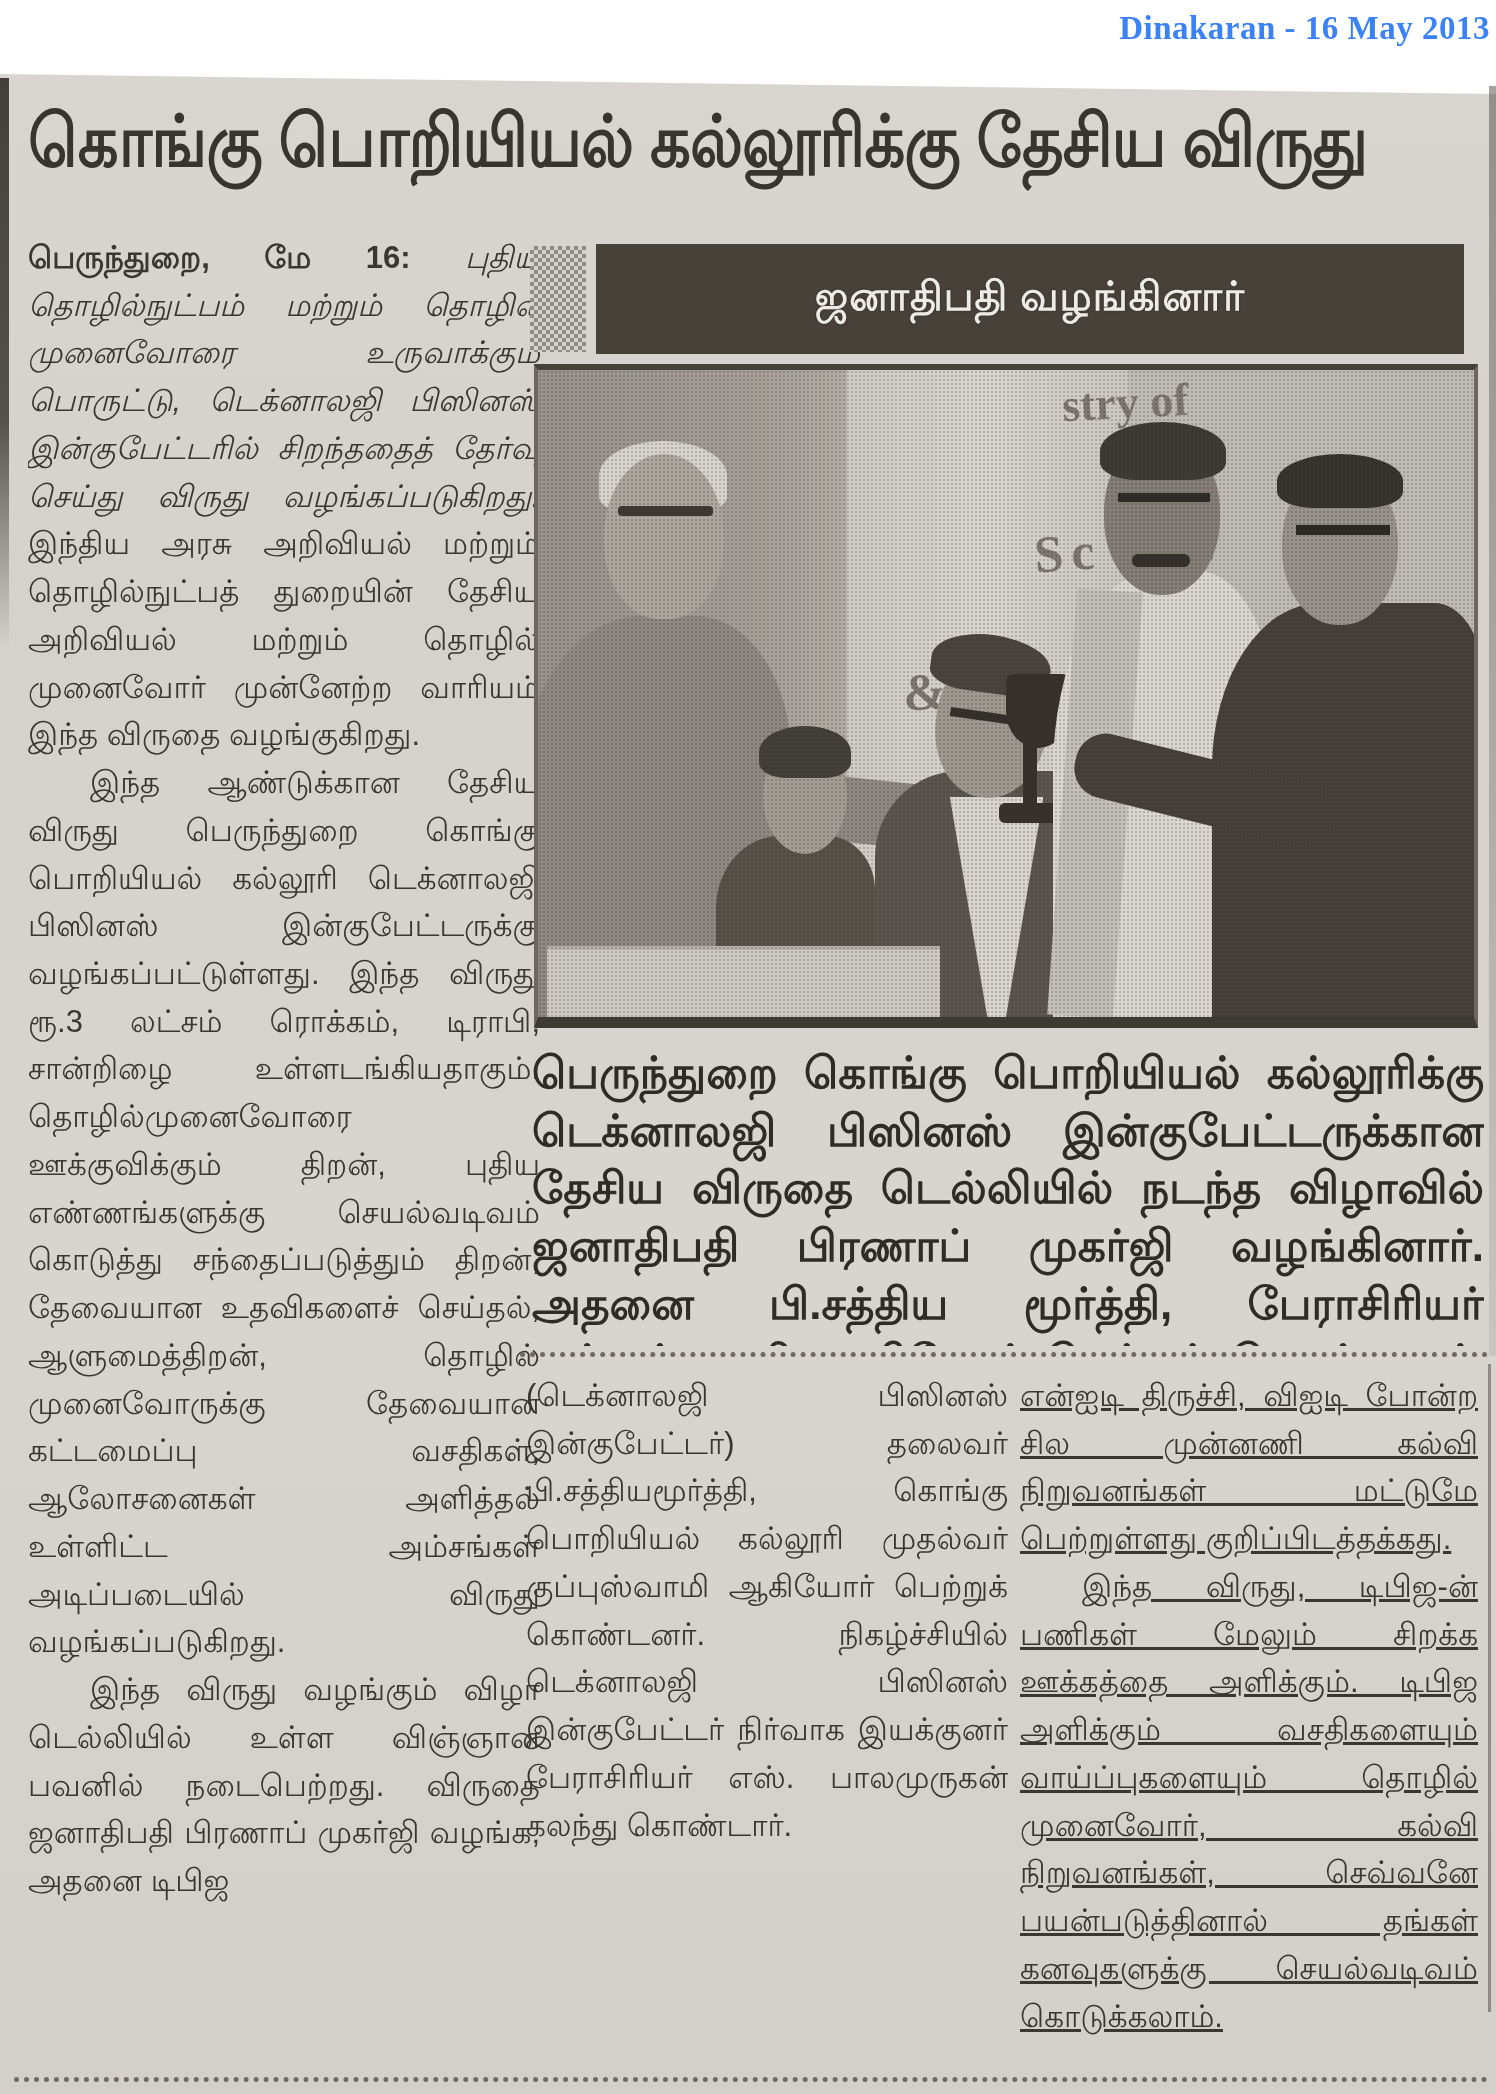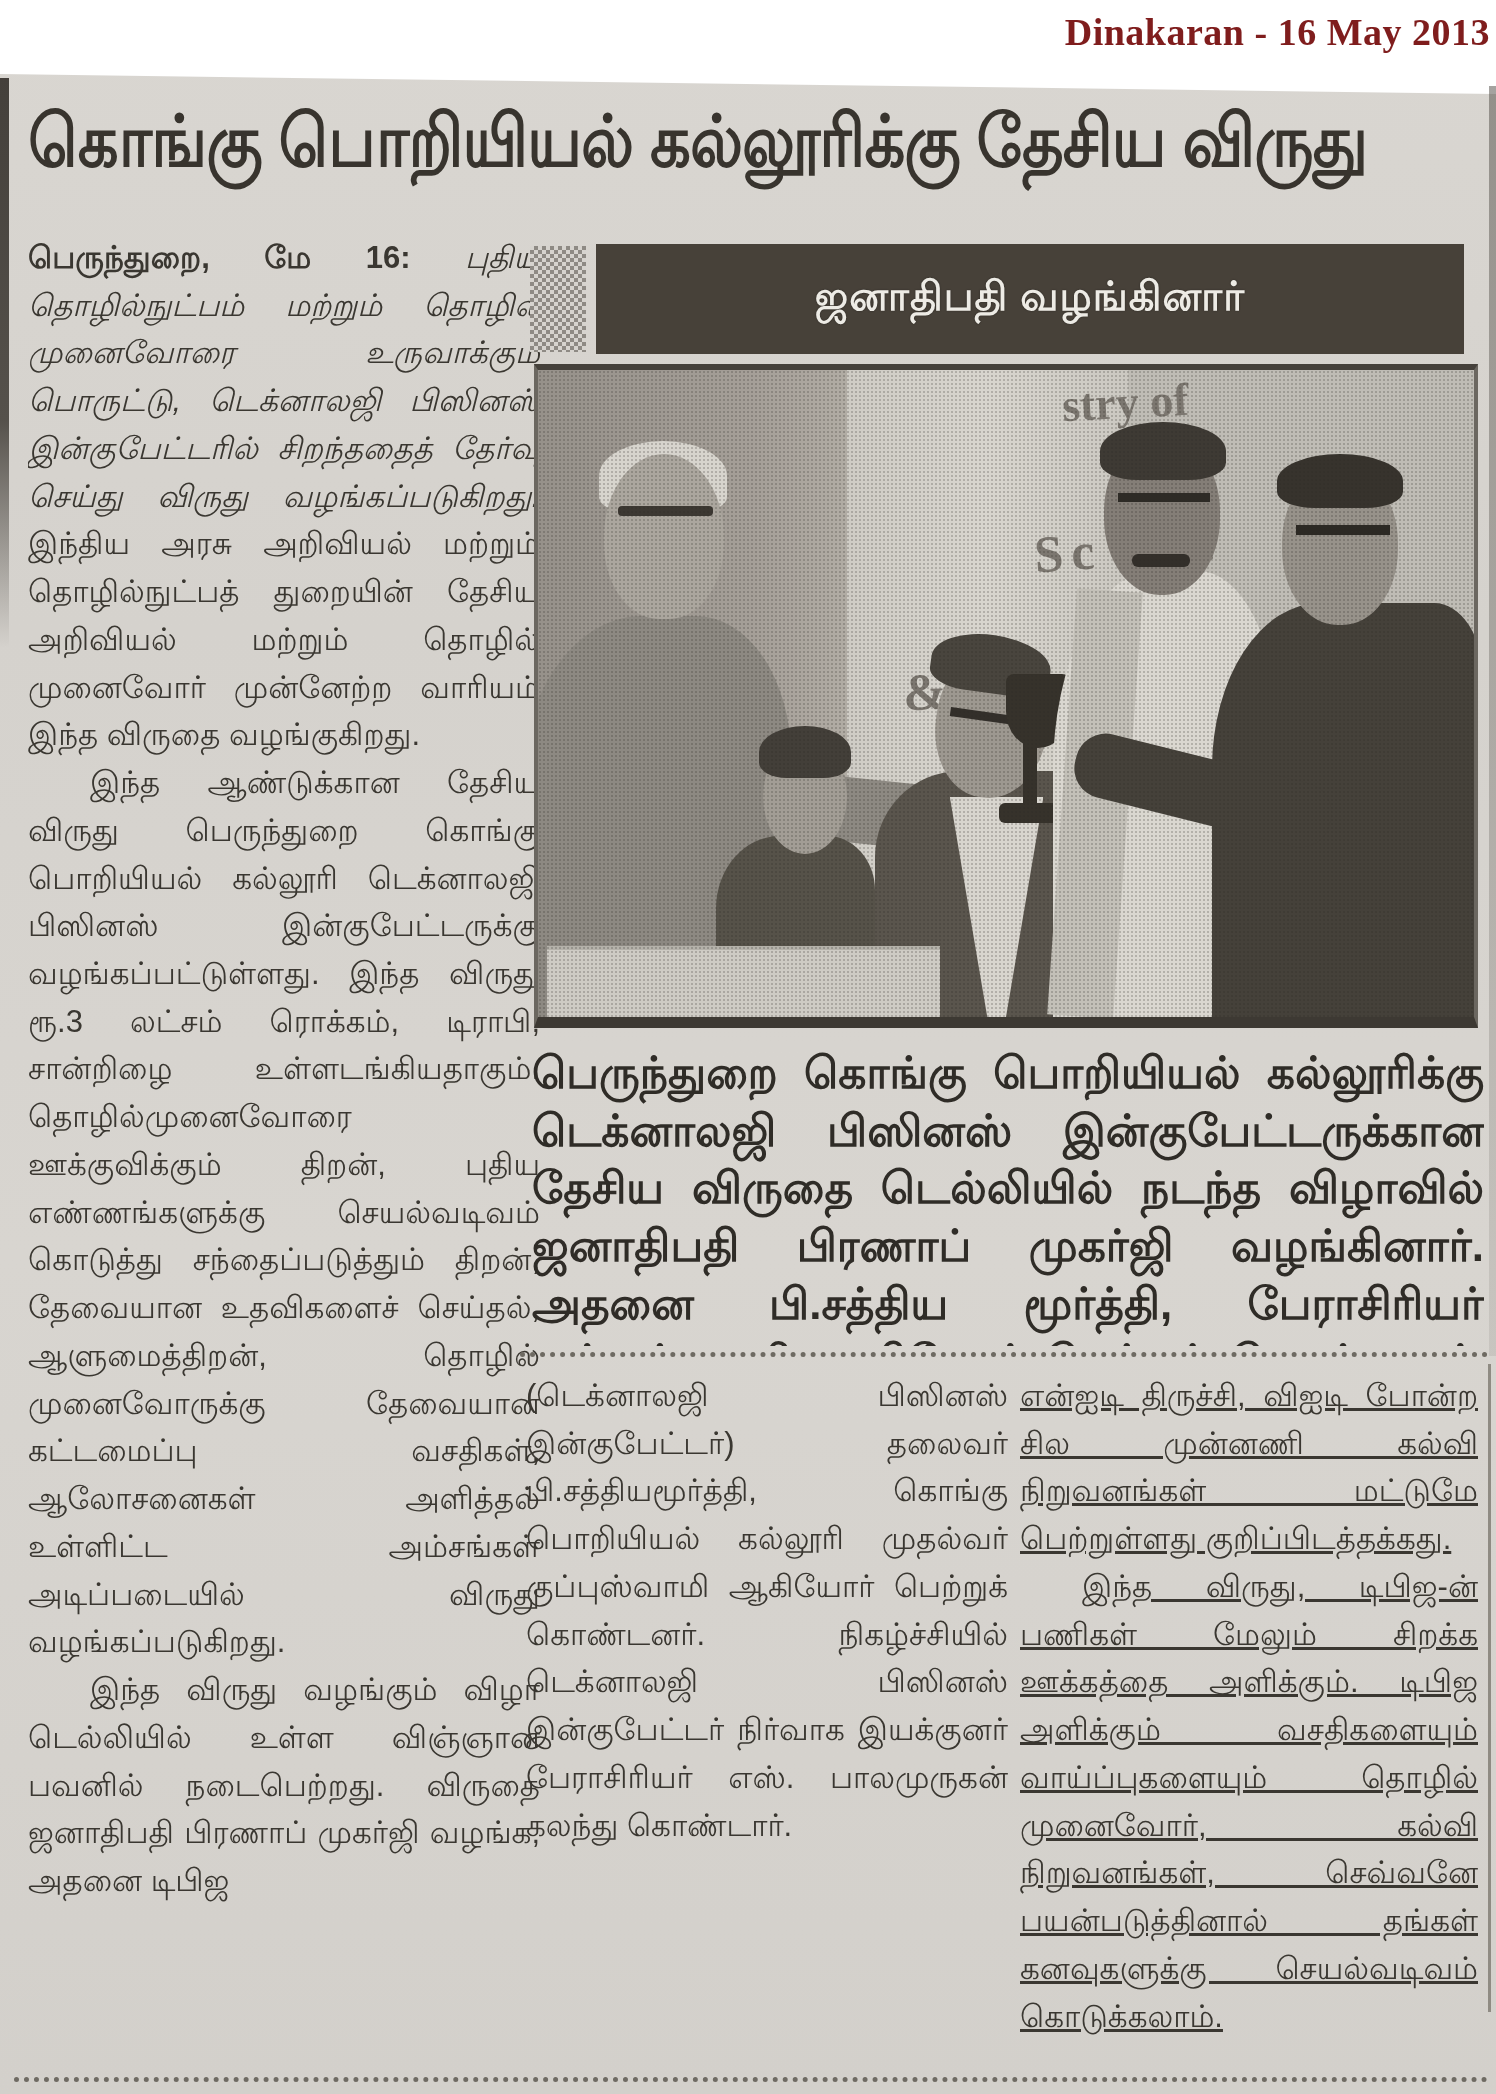--- a/index.html
+++ b/index.html
@@ -8,21 +8,21 @@
     background:#ffffff;
     font-family:"Liberation Sans", sans-serif;
     -webkit-font-smoothing:antialiased;
   }
   .abs{position:absolute;}
 
   
   .source-line{
     top:10px;right:6px;
     font-family:"Liberation Serif", serif;
-    font-weight:bold;font-size:38px;color:#7f1d1d;
+    font-weight:bold;font-size:33px;color:#3b82f6;
     letter-spacing:0.5px;
   }
 
   
   .clipping{
     left:0;top:0;width:1496px;height:2094px;
     background:linear-gradient(180deg,#d9d6d1 0%,#d5d2cd 30%,#d8d5d0 60%,#d3d0cb 100%);
     clip-path:polygon(0 74px,1496px 94px,1496px 2094px,0 2094px);
   }
   .left-edge-shadow{

